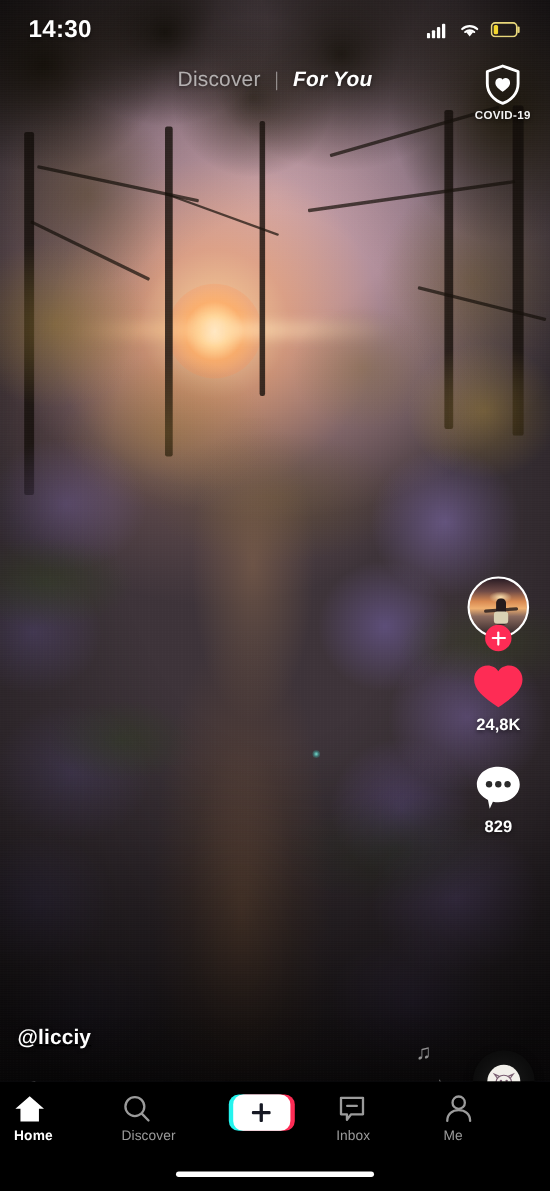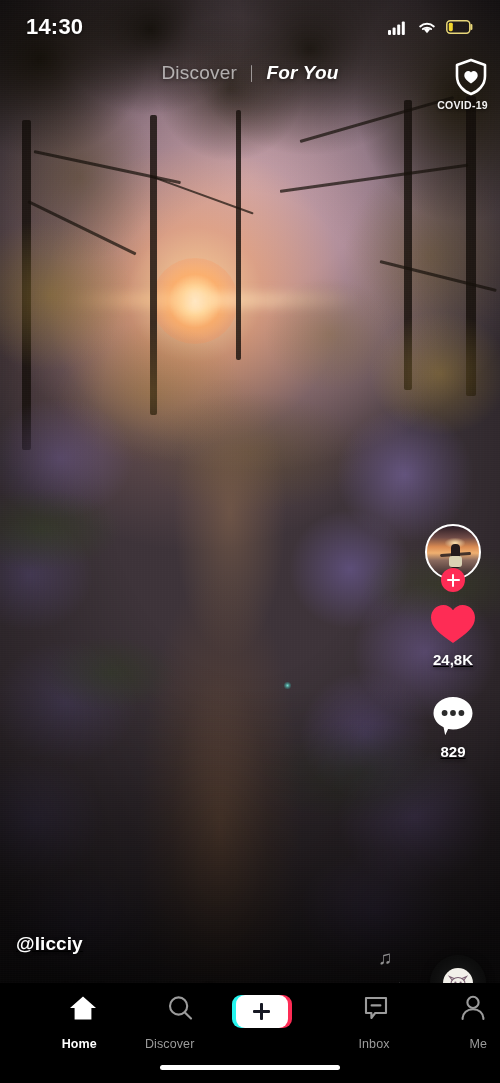--- a/index.html
+++ b/index.html
@@ -119,28 +119,28 @@
   
   #top-tabs { position:absolute; left:0; top:62px; width:500px; z-index:40;
     display:flex; align-items:center; justify-content:center; gap:14px; }
   .tab { font-size:19px; color:rgba(255,255,255,.62); font-weight:400; letter-spacing:.2px;
     text-shadow:0 1px 4px rgba(0,0,0,.5); }
   .tab.active { color:#fff; font-weight:700;font-style:italic; }
   .tab-divider { width:1.5px; height:17px; background:rgba(255,255,255,.5); border-radius:1px; }
 
   
   #covid-badge { position:absolute; right:12px; top:58px; z-index:40; width:62px;
-    display:flex; flex-direction:column; align-items:flex-end; gap:3px; }
+    display:flex; flex-direction:column; align-items:center; gap:3px; }
   #covid-label { color:rgba(255,255,255,.95); font-size:10.5px; font-weight:700; letter-spacing:.3px;
     text-shadow:0 1px 3px rgba(0,0,0,.6); }
 
   
   #action-rail { position:absolute; right:11px; top:524px; z-index:40; width:72px;
     display:flex; flex-direction:column; align-items:center; }
-  .rail-item { display:flex; flex-direction:column; align-items:center;text-decoration:underline; }
+  .rail-item { display:flex; flex-direction:column; align-items:center; }
   .rail-count { color:#fff; font-size:15px; font-weight:700; margin-top:5px;
     text-shadow:0 1px 4px rgba(0,0,0,.55); }
 
   #avatar-wrap { position:relative; width:56px; height:68px; margin-bottom:10px; }
   #avatar {
     width:56px; height:56px; border-radius:50%; border:2px solid #fff; overflow:hidden; position:relative;
     background:linear-gradient(#2a1c24 0%, #6e4a46 22%, #d98a52 40%, #f0b070 52%, #8a6a5e 66%, #2e2226 100%);
   }
   #avatar .av-sun { position:absolute; left:18px; top:12px; width:20px; height:10px;
     background:radial-gradient(ellipse, rgba(255,230,180,.95) 0%, rgba(255,190,120,0) 75%); }
@@ -180,21 +180,21 @@
   #vinyl { width:56px; height:56px; border-radius:50%;
     background:radial-gradient(circle, #1b1b1b 0%, #141414 34%, #0d0d0d 62%, #080808 100%);
     box-shadow:0 2px 8px rgba(0,0,0,.55); position:relative; }
   #vinyl-art { position:absolute; left:13px; top:13px; width:30px; height:30px; border-radius:50%;
     background:#f2f0ea; overflow:hidden; display:flex; align-items:center; justify-content:center; }
   .note-float { position:absolute; color:rgba(255,255,255,.55); }
 
   
   #bottom-nav { position:absolute; left:0; bottom:0; width:500px; height:100px; background:#000; z-index:50; }
   #nav-items { display:flex; align-items:flex-start; justify-content:space-around; padding:12px 6px 0; height:66px; }
-  .nav-item { display:flex; flex-direction:column; align-items:flex-end; gap:16px; width:84px; }
+  .nav-item { display:flex; flex-direction:column; align-items:flex-start; gap:4px; width:84px; }
   .nav-label { font-size:12.5px; color:#9b9b9b; font-weight:400; letter-spacing:.1px; }
   .nav-item.active .nav-label { color:#fff; font-weight:700; }
 
   #create-btn { position:relative; width:60px; height:33px; }
   #create-cyan { position:absolute; left:0; top:0; width:54px; height:33px; border-radius:9px; background:#25f4ee; }
   #create-pink { position:absolute; right:0; top:0; width:54px; height:33px; border-radius:9px; background:#fe2c55; }
   #create-white { position:absolute; left:4px; top:0; width:52px; height:33px; border-radius:9px; background:#fff;
     display:flex; align-items:center; justify-content:center; }
   #create-white::before, #create-white::after { content:""; position:absolute; background:#161823; border-radius:1px; }
   #create-white::before { width:17px; height:3px; }

